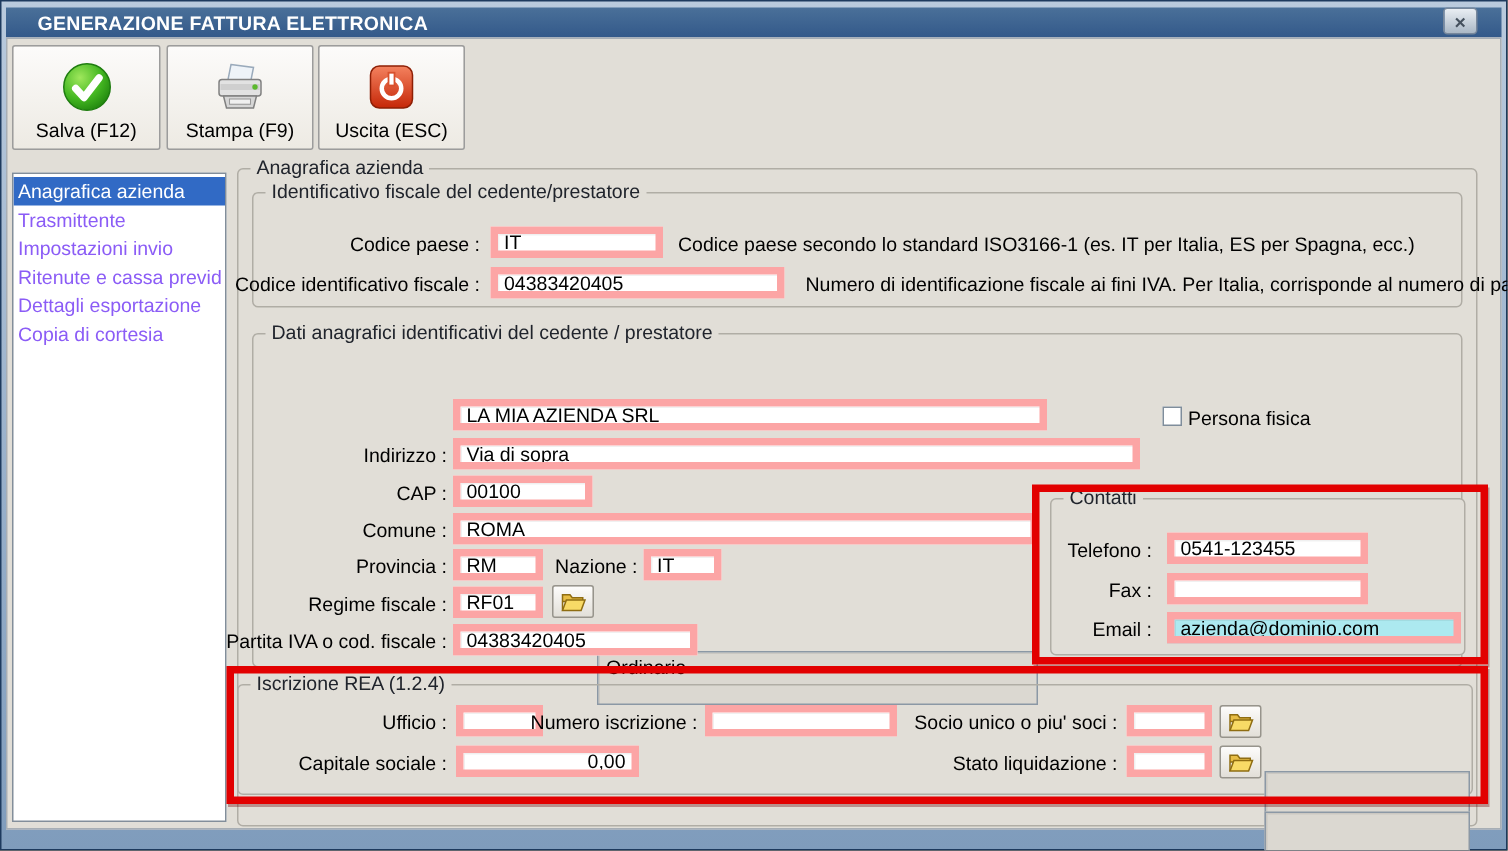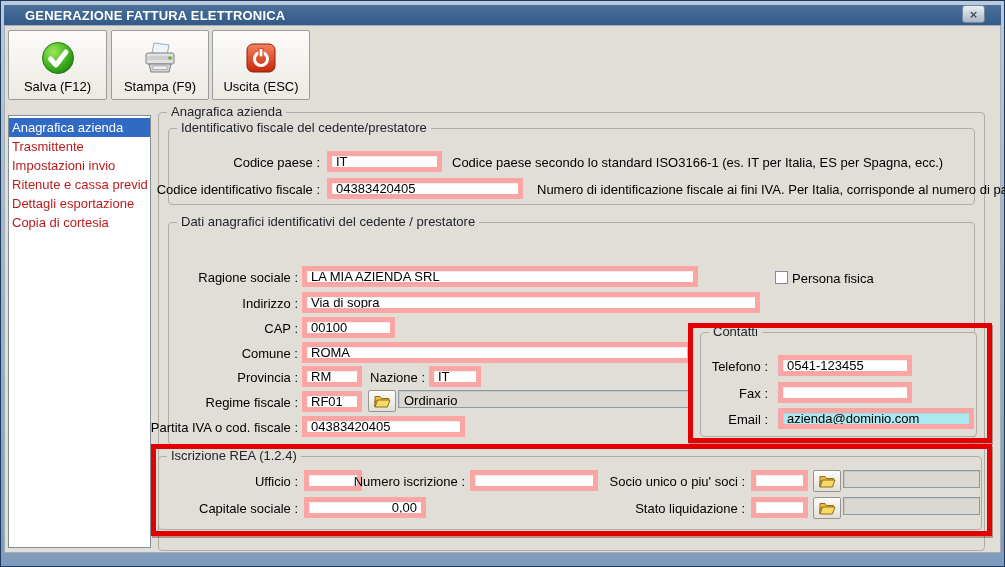--- a/index.html
+++ b/index.html
@@ -19,34 +19,34 @@
   
   .toolbtn{position:absolute;top:30px;height:70px;box-sizing:border-box;
            background:linear-gradient(#fcfbfa,#edeae3);border:1px solid #9c9c9c;border-radius:2px;
            display:flex;flex-direction:column;align-items:center;cursor:pointer;}
   .toolbtn .ic{flex:1;display:flex;align-items:center;justify-content:center;padding-top:6px;}
   .toolbtn .tl{font-size:13px;color:#000;margin-bottom:5px;}
   
   #sidebar{position:absolute;left:8px;top:115px;width:143px;height:433px;background:#fff;
            border:1px solid #828e9a;box-sizing:border-box;overflow:hidden;padding-top:2px;}
   .sitem{height:19px;line-height:19px;font-size:13px;padding-left:3px;white-space:nowrap;
-         color:#b91c1c;cursor:pointer;overflow:hidden;}
+         color:#8b5cf6;cursor:pointer;overflow:hidden;}
   .sitem.selected{background:#316ac5;color:#fff;}
   
   .gb{position:absolute;border:1px solid #b0ada5;border-radius:4px;box-sizing:border-box;}
   .gb>.lg{position:absolute;top:-9px;left:8px;background:#e1ded7;padding:0 4px;
           font-size:13px;color:#20242c;white-space:nowrap;}
   
   .lbl{position:absolute;text-align:right;font-size:13px;color:#000;white-space:nowrap;}
   .tb{position:absolute;height:21px;border:5px solid #fca5a5;background:#fff;
       font:13px "Liberation Sans",sans-serif;padding:0 4px;box-sizing:border-box;
       box-shadow:inset 1px 1px 0 rgba(0,0,0,.06);}
-  .ro{position:absolute;height:18px;border:1px solid #8b98a5;background:#dbd8d1;
+  .ro{position:absolute;height:36px;border:1px solid #8b98a5;background:#dbd8d1;
       box-sizing:border-box;font-size:13px;color:#000;padding:2px 5px;
-      box-shadow:inset 1px 1px 0 rgba(0,0,0,.07);}
+      box-shadow:inset 1px 1px 0 rgba(0,0,0,.07);margin-top:44px;}
   .note{position:absolute;font-size:13px;color:#000;white-space:nowrap;}
   .folderbtn{position:absolute;width:28px;height:22px;box-sizing:border-box;cursor:pointer;
       background:linear-gradient(#fdfcfb,#e2dfd8);border:1px solid #97948c;border-radius:2px;
       display:flex;align-items:center;justify-content:center;}
   .cb{position:absolute;width:13px;height:13px;background:#fff;border:1px solid #7f8d9b;
       box-sizing:border-box;cursor:pointer;}
   .cblabel{position:absolute;font-size:13px;color:#000;}
   
   .redbox{position:absolute;border:5px solid #e20000;box-sizing:border-box;pointer-events:none;
           box-shadow:1px 2px 0 rgba(110,0,0,.35);}
@@ -134,21 +134,20 @@
   <input class="tb" style="left: 327px; top: 151px; width: 115px;" value="IT">
   <span class="note" style="left:452px;top:155px;">Codice paese secondo lo standard ISO3166-1 (es. IT per Italia, ES per Spagna, ecc.)</span>
   <span class="lbl" style="left:140px;top:182px;width:180px;">Codice identificativo fiscale :</span>
   <input class="tb" style="left: 327px; top: 178px; width: 196px;" value="04383420405">
   <span class="note" style="left:537px;top:182px;">Numero di identificazione fiscale ai fini IVA. Per Italia, corrisponde al numero di partita IVA</span>
 
   <div class="gb" style="left:168px;top:222px;width:807px;height:223px;">
     <span class="lg">Dati anagrafici identificativi del cedente / prestatore</span>
   </div>
 
-  <span class="lbl" style="left:120px;top:270px;width:178px;">Ragione sociale :</span>
   <input class="tb" style="left: 302px; top: 266px; width: 396px;" value="LA MIA AZIENDA SRL">
   <span class="cb" style="left:775px;top:271px;"></span>
   <span class="cblabel" style="left:792px;top:271px;">Persona fisica</span>
 
   <span class="lbl" style="left:120px;top:296px;width:178px;">Indirizzo :</span>
   <input class="tb" style="left: 302px; top: 292px; width: 458px;" value="Via di sopra">
 
   <span class="lbl" style="left:120px;top:321px;width:178px;">CAP :</span>
   <input class="tb" style="left: 302px; top: 317px; width: 93px;" value="00100">
 

